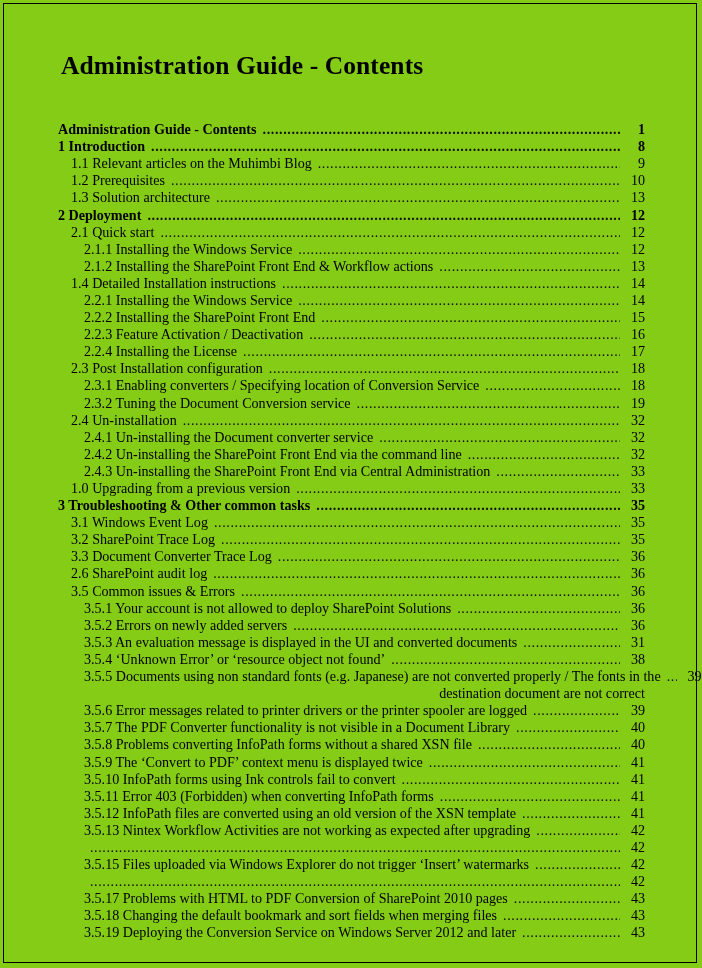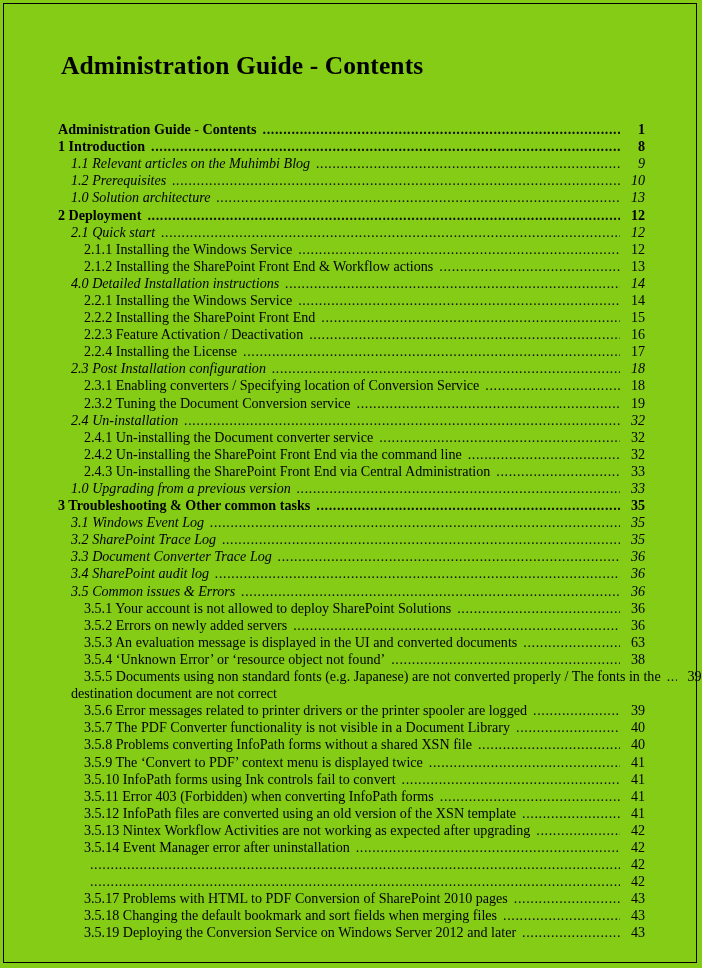--- a/index.html
+++ b/index.html
@@ -86,23 +86,24 @@
   .toc-entry .pageno {
     flex: 0 0 auto;
     width: 22px;
     text-align: right;
     white-space: nowrap;
   }
   
   .toc-entry .cont {
     display: block;
     white-space: nowrap;
+    text-align: right;
   }
   .lvl-1 { font-weight: bold; margin-left: 0px; }
-  .lvl-2 { font-weight: normal; margin-left: 13px; font-style: italic; }
+  .lvl-2 { font-weight: normal; margin-left: 13px; }
   .lvl-3 { font-weight: normal; margin-left: 26px; }
   .lvl-2 .pageno, .lvl-3 .pageno { font-weight: normal; }
   
   .lvl-3 .cont { margin-left: -13px; }
 </style>
 </head>
 <body>
 
 <div id="page">
   <div id="page-frame"></div>
@@ -133,21 +134,21 @@
         </div>
         <div class="toc-entry lvl-2">
           <div class="row">
             <span class="title">1.2 Prerequisites</span>
             <span class="leader"></span>
             <span class="pageno">10</span>
           </div>
         </div>
         <div class="toc-entry lvl-2">
           <div class="row">
-            <span class="title">1.0 Solution architecture</span>
+            <span class="title">1.3 Solution architecture</span>
             <span class="leader"></span>
             <span class="pageno">13</span>
           </div>
         </div>
         <div class="toc-entry lvl-1">
           <div class="row">
             <span class="title">2 Deployment</span>
             <span class="leader"></span>
             <span class="pageno">12</span>
           </div>
@@ -168,21 +169,21 @@
         </div>
         <div class="toc-entry lvl-3">
           <div class="row">
             <span class="title">2.1.2 Installing the SharePoint Front End &amp; Workflow actions</span>
             <span class="leader"></span>
             <span class="pageno">13</span>
           </div>
         </div>
         <div class="toc-entry lvl-2">
           <div class="row">
-            <span class="title">4.0 Detailed Installation instructions</span>
+            <span class="title">1.4 Detailed Installation instructions</span>
             <span class="leader"></span>
             <span class="pageno">14</span>
           </div>
         </div>
         <div class="toc-entry lvl-3">
           <div class="row">
             <span class="title">2.2.1 Installing the Windows Service</span>
             <span class="leader"></span>
             <span class="pageno">14</span>
           </div>
@@ -287,21 +288,21 @@
         </div>
         <div class="toc-entry lvl-2">
           <div class="row">
             <span class="title">3.3 Document Converter Trace Log</span>
             <span class="leader"></span>
             <span class="pageno">36</span>
           </div>
         </div>
         <div class="toc-entry lvl-2">
           <div class="row">
-            <span class="title">3.4 SharePoint audit log</span>
+            <span class="title">2.6 SharePoint audit log</span>
             <span class="leader"></span>
             <span class="pageno">36</span>
           </div>
         </div>
         <div class="toc-entry lvl-2">
           <div class="row">
             <span class="title">3.5 Common issues &amp; Errors</span>
             <span class="leader"></span>
             <span class="pageno">36</span>
           </div>
@@ -317,21 +318,21 @@
           <div class="row">
             <span class="title">3.5.2 Errors on newly added servers</span>
             <span class="leader"></span>
             <span class="pageno">36</span>
           </div>
         </div>
         <div class="toc-entry lvl-3">
           <div class="row">
             <span class="title">3.5.3 An evaluation message is displayed in the UI and converted documents</span>
             <span class="leader"></span>
-            <span class="pageno">63</span>
+            <span class="pageno">31</span>
           </div>
         </div>
         <div class="toc-entry lvl-3">
           <div class="row">
             <span class="title">3.5.4 ‘Unknown Error’ or ‘resource object not found’</span>
             <span class="leader"></span>
             <span class="pageno">38</span>
           </div>
         </div>
         <div class="toc-entry lvl-3">
@@ -393,27 +394,27 @@
         </div>
         <div class="toc-entry lvl-3">
           <div class="row">
             <span class="title">3.5.13 Nintex Workflow Activities are not working as expected after upgrading</span>
             <span class="leader"></span>
             <span class="pageno">42</span>
           </div>
         </div>
         <div class="toc-entry lvl-3">
           <div class="row">
-            <span class="title">3.5.14 Event Manager error after uninstallation</span>
             <span class="leader"></span>
             <span class="pageno">42</span>
           </div>
         </div>
         <div class="toc-entry lvl-3">
           <div class="row">
+            <span class="title">3.5.15 Files uploaded via Windows Explorer do not trigger ‘Insert’ watermarks</span>
             <span class="leader"></span>
             <span class="pageno">42</span>
           </div>
         </div>
         <div class="toc-entry lvl-3">
           <div class="row">
             <span class="leader"></span>
             <span class="pageno">42</span>
           </div>
         </div>

